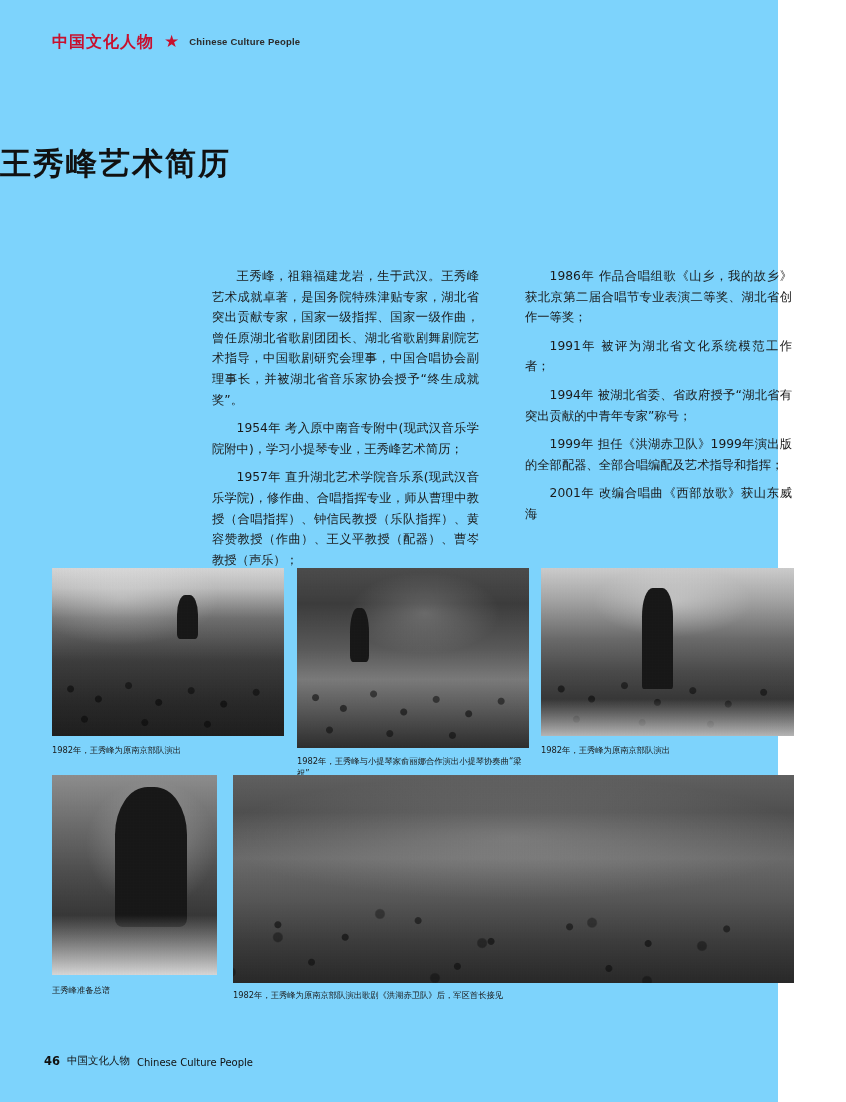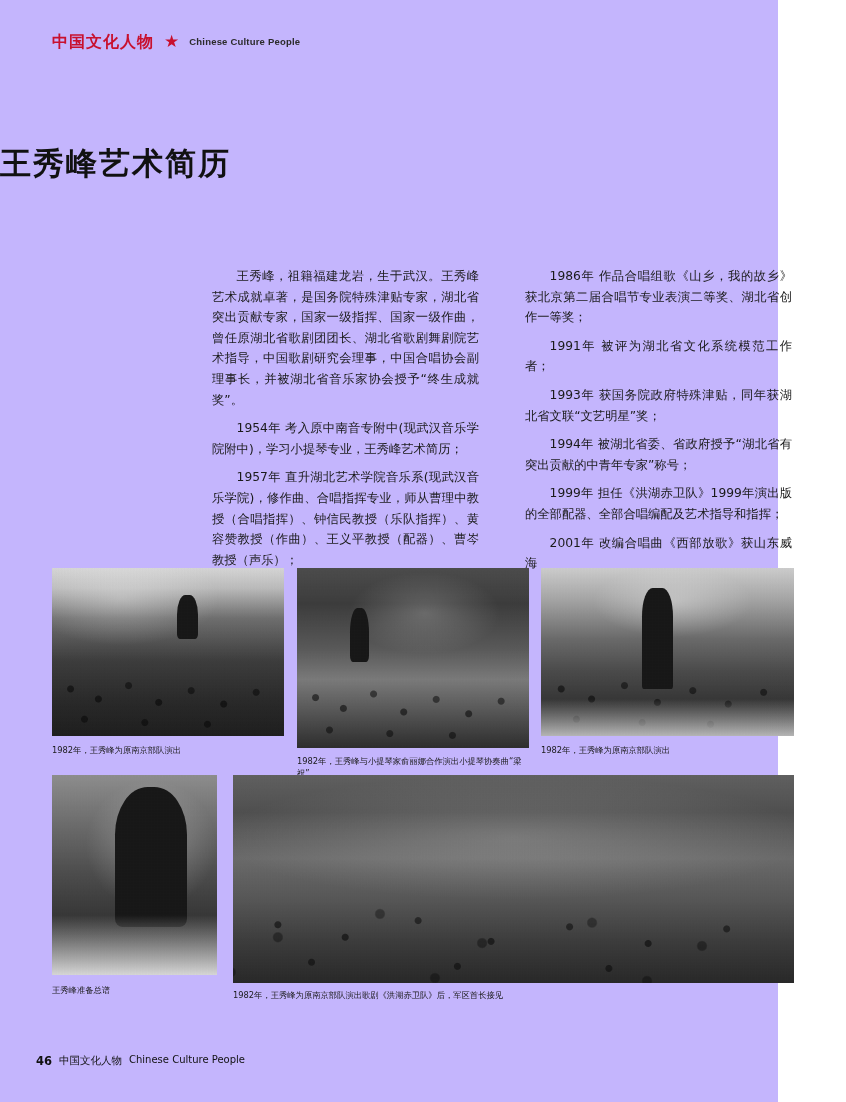--- a/index.html
+++ b/index.html
@@ -12,21 +12,21 @@
     height: 1102px;
     font-family: "Liberation Sans", "DejaVu Sans", sans-serif;
     color: #111;
     position: relative;
     overflow: hidden;
   }
   .page {
     position: relative;
     width: 778px;
     height: 1102px;
-    background: #c4b5fd;
+    background: #7dd3fc;
   }
 
   
   .masthead {
     position: absolute;
     left: 52px;
     top: 33px;
     display: flex;
     align-items: center;
     gap: 8px;
@@ -165,24 +165,24 @@
   }
   .stage-floor {
     position: absolute;
     left: 0; right: 0; bottom: 0;
     background: linear-gradient(to bottom, rgba(230,230,230,0.0), rgba(235,235,235,0.75));
   }
 
   
   .footer {
     position: absolute;
-    left: 36px;
+    left: 44px;
     bottom: 34px;
     display: flex;
-    align-items: flex-start;
+    align-items: flex-end;
     gap: 7px;
     font-family: "DejaVu Sans", sans-serif;
   }
   .footer-page {
     font-size: 11.5px;
     font-weight: bold;
     color: #111;
   }
   .footer-cn {
     font-size: 10.5px;
@@ -208,21 +208,20 @@
 
   <div class="columns">
     <div class="col">
       <p>王秀峰，祖籍福建龙岩，生于武汉。王秀峰艺术成就卓著，是国务院特殊津贴专家，湖北省突出贡献专家，国家一级指挥、国家一级作曲，曾任原湖北省歌剧团团长、湖北省歌剧舞剧院艺术指导，中国歌剧研究会理事，中国合唱协会副理事长，并被湖北省音乐家协会授予“终生成就奖”。</p>
       <p>1954年 考入原中南音专附中(现武汉音乐学院附中)，学习小提琴专业，王秀峰艺术简历；</p>
       <p>1957年 直升湖北艺术学院音乐系(现武汉音乐学院)，修作曲、合唱指挥专业，师从曹理中教授（合唱指挥）、钟信民教授（乐队指挥）、黄容赞教授（作曲）、王义平教授（配器）、曹岑教授（声乐）；</p>
     </div>
     <div class="col">
       <p>1986年 作品合唱组歌《山乡，我的故乡》获北京第二届合唱节专业表演二等奖、湖北省创作一等奖；</p>
       <p>1991年 被评为湖北省文化系统模范工作者；</p>
-      <p>1993年 获国务院政府特殊津贴，同年获湖北省文联“文艺明星”奖；</p>
       <p>1994年 被湖北省委、省政府授予“湖北省有突出贡献的中青年专家”称号；</p>
       <p>1999年 担任《洪湖赤卫队》1999年演出版的全部配器、全部合唱编配及艺术指导和指挥；</p>
       <p>2001年 改编合唱曲《西部放歌》获山东威海</p>
     </div>
   </div>
 
   <div class="photo ph-a" style="left:52px; top:568px; width:232px; height:168px;">
     <div class="ph-inner">
       <div class="crowd"></div>
       <div class="figure-silhouette" style="left:54%; top:16%; width:9%; height:26%;"></div>

